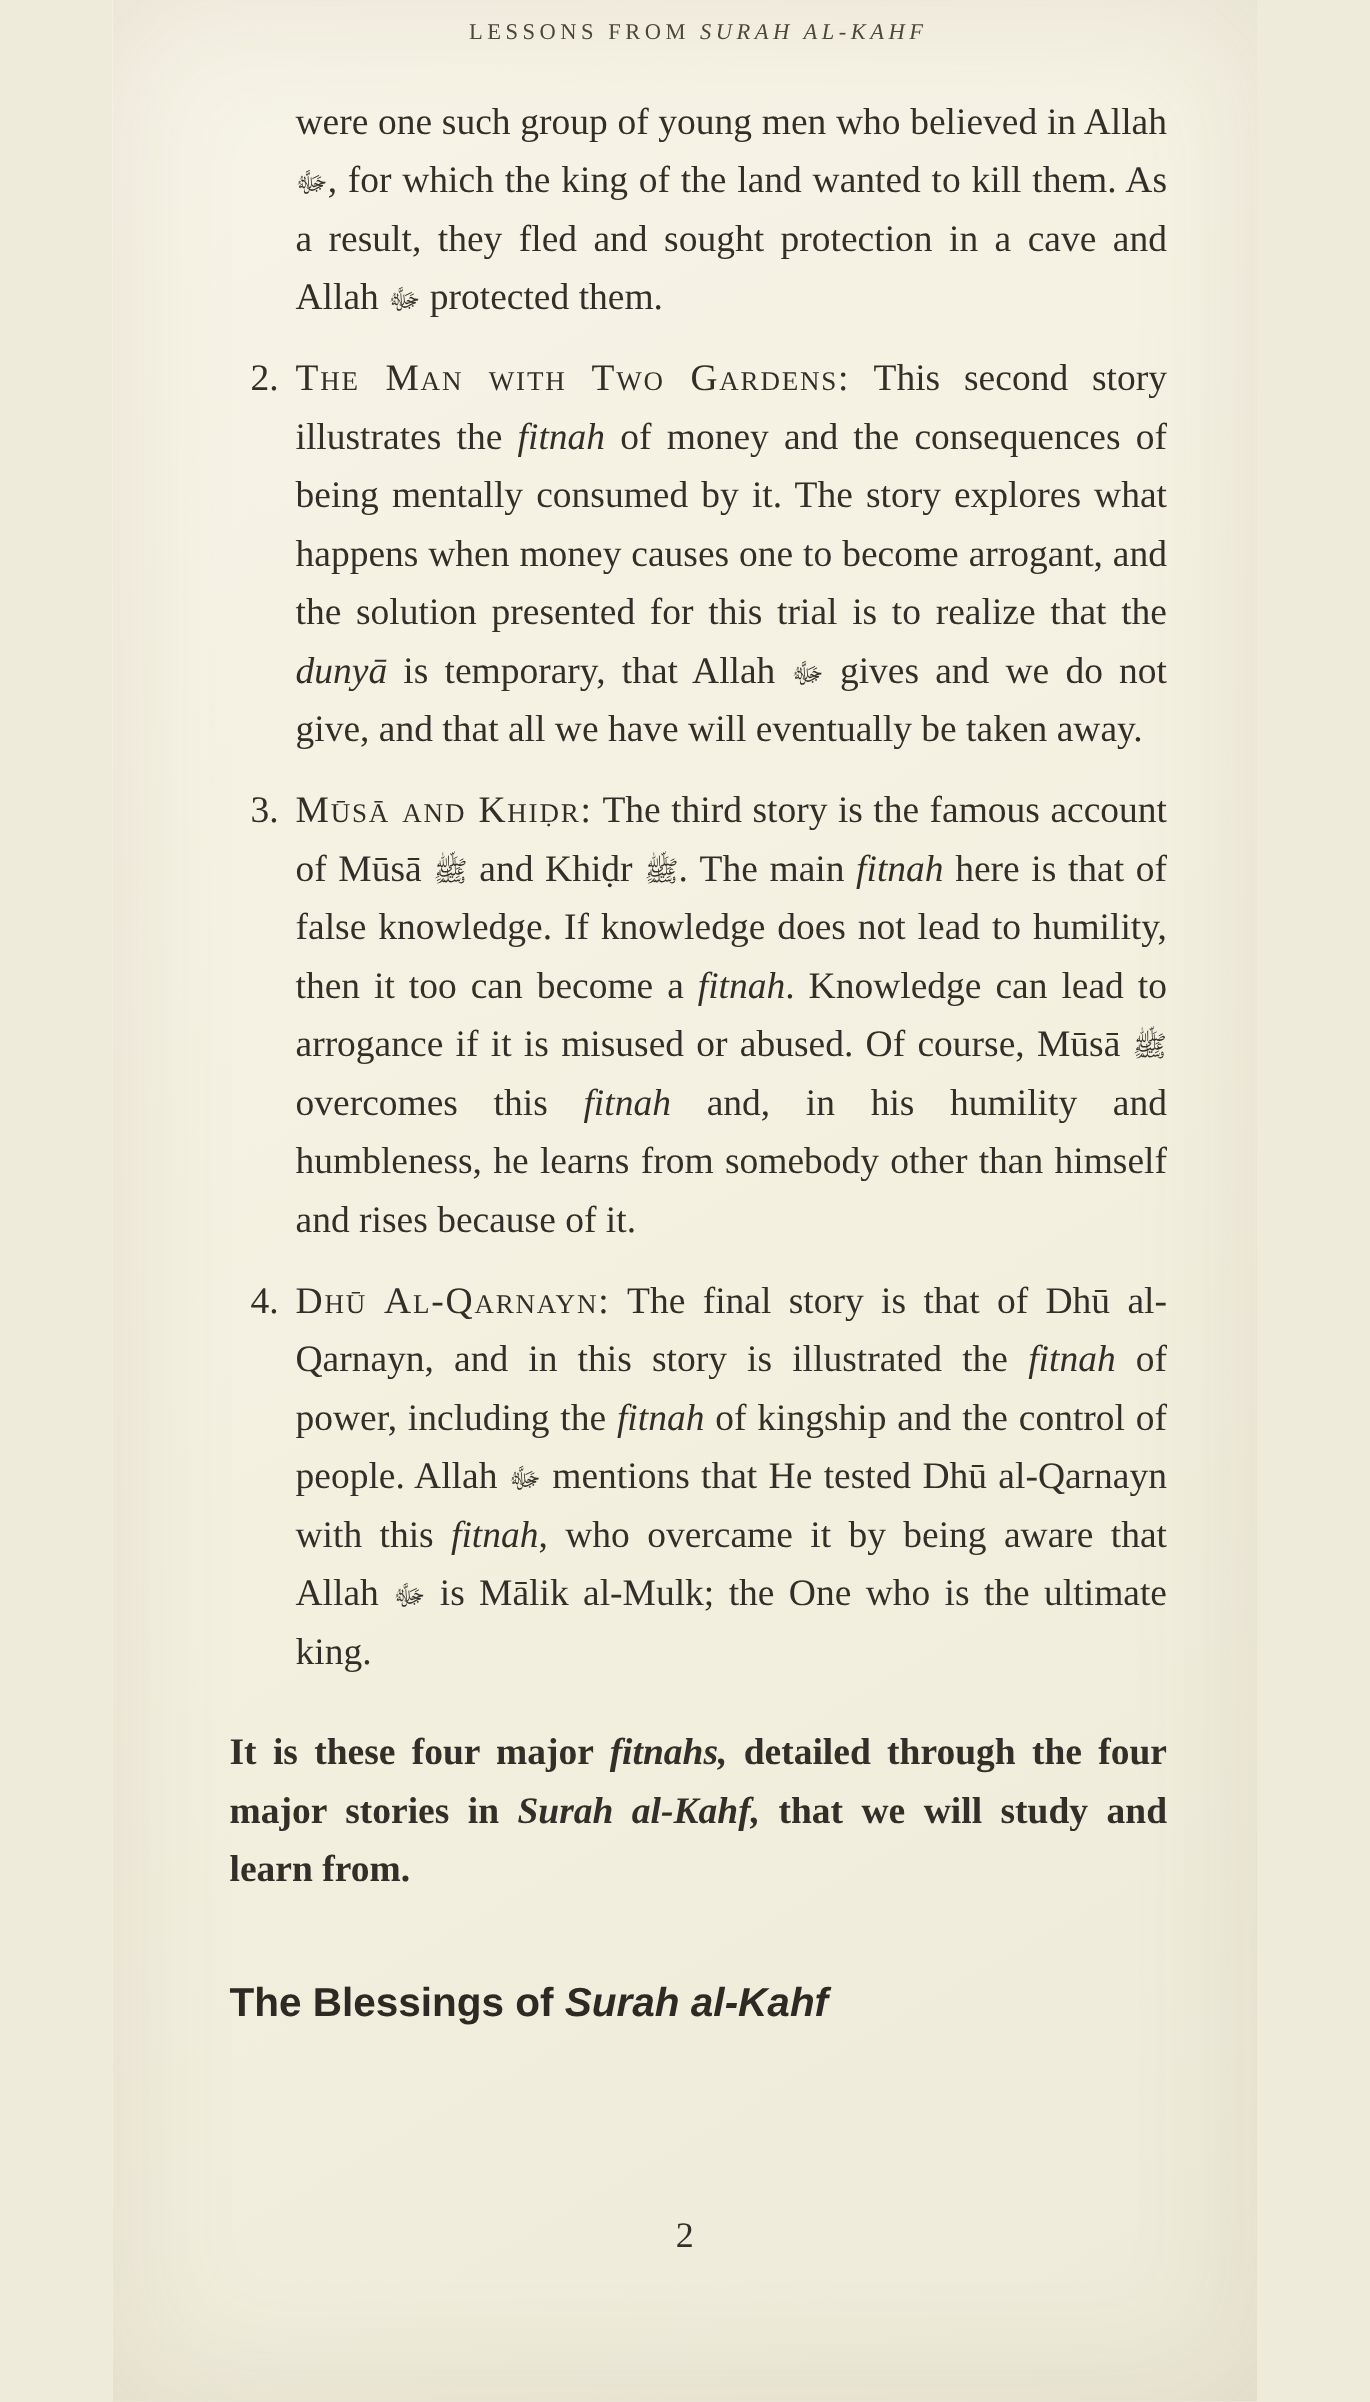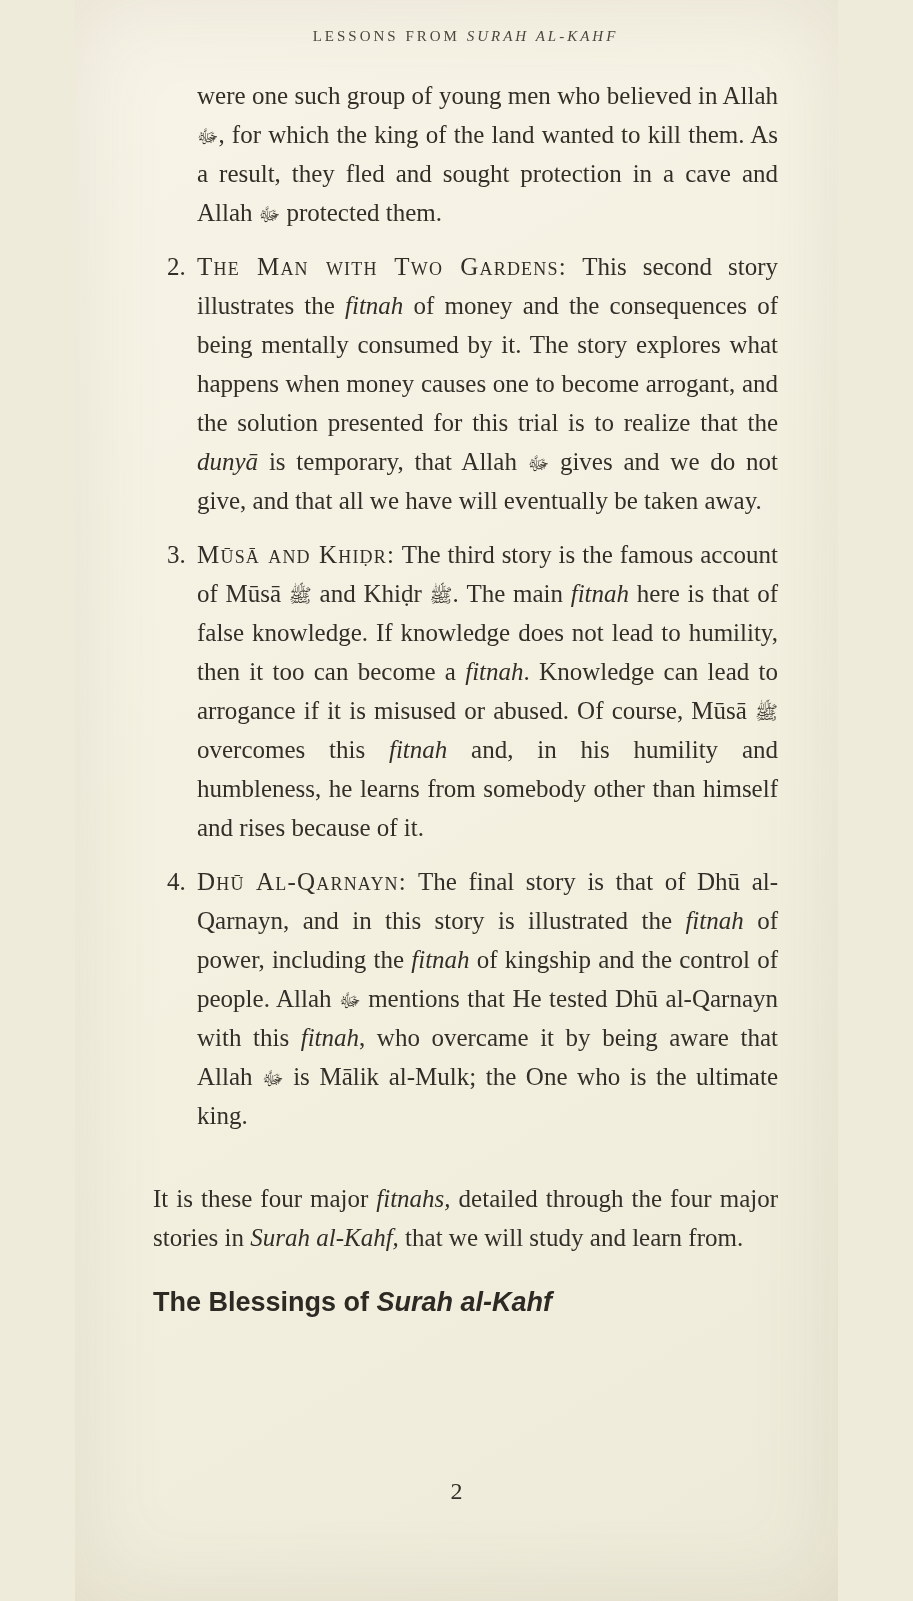--- a/index.html
+++ b/index.html
@@ -5,42 +5,42 @@
   * { margin: 0; padding: 0; box-sizing: border-box; }
   html, body { background: #efebdb; }
   .page {
     width: 763px;
     height: 1601px;
     position: relative;
     overflow: hidden;
     margin: 0 auto;
     background: linear-gradient(150deg, #f7f4e8 0%, #f3f0e0 55%, #edead9 100%);
     box-shadow: inset 0 0 90px rgba(120,100,60,0.12);
-    padding: 26px 60px 0 78px;
+    padding: 12px 60px 0 78px;
     font-family: "Liberation Serif", "DejaVu Serif", serif;
     color: #332f28;
     font-size: 25px;
     line-height: 39px;
   }
   .running-header {
     text-align: center;
     font-size: 15px;
     letter-spacing: 3px;
     line-height: 20px;
     color: #4c473d;
     margin-bottom: 30px;
     font-weight: normal;
   }
   .para { text-align: justify; hyphens: auto; }
   .indent { margin-left: 44px; }
   .list-item { position: relative; padding-left: 44px; margin-top: 15px; }
   .list-item .num { position: absolute; left: 14px; top: 0; }
-  .closing { margin-top: 44px; }
+  .closing { margin-top: 28px; font-weight: bold; }
   .section-heading {
-    margin-top: 28px;
+    margin-top: 52px;
     margin-bottom: 26px;
     font-family: "Liberation Sans", "DejaVu Sans", sans-serif;
     font-size: 27px;
     line-height: 34px;
     font-weight: bold;
     color: #2d2a24;
     text-align: left;
   }
   .i  { font-style: italic; }
   .sc { font-variant: small-caps; letter-spacing: 1.2px; }

